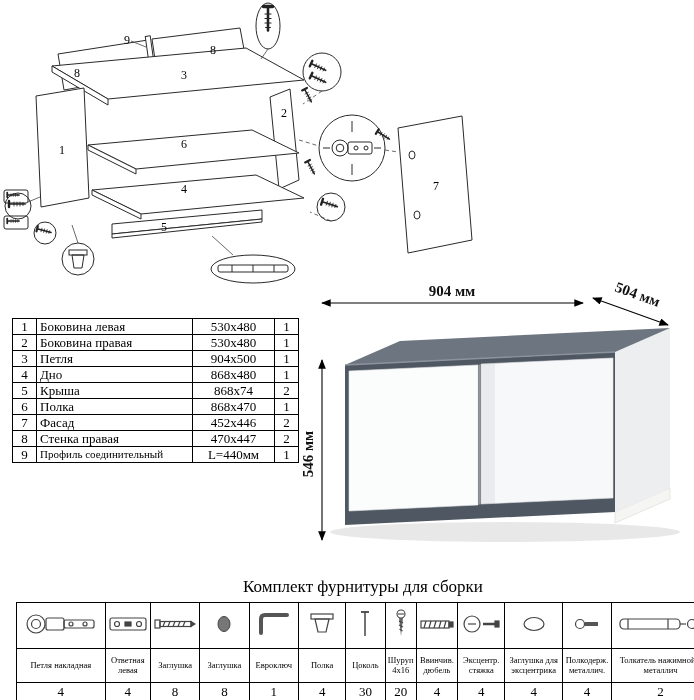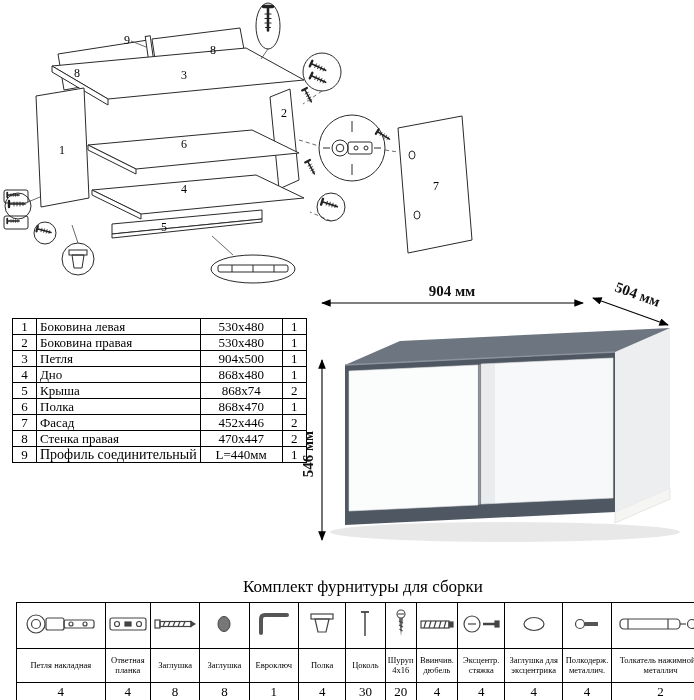--- a/index.html
+++ b/index.html
@@ -12,21 +12,21 @@
 
   .exploded { position:absolute; left:0; top:0; }
   .render3d { position:absolute; left:300px; top:282px; }
 
   .parts-table { position:absolute; left:12px; top:318px; border-collapse:collapse; font-size:13px; }
   .parts-table td { border:1px solid #000; padding:0 3px; height:16px; line-height:15px; white-space:nowrap; }
   .parts-table td.num  { width:24px; text-align:center; }
   .parts-table td.name { width:156px; }
   .parts-table td.size { width:82px; text-align:center; }
   .parts-table td.qty  { width:24px; text-align:center; }
-  .parts-table td.small { font-size:14px; }
+  .parts-table td.small { font-size:11px; }
 
   .hw { position:absolute; left:16px; top:577px; width:694px; }
   .hw-title { text-align:center; font-size:17px; font-weight:normal; margin:0 0 5px 0; }
   .hw-table { border-collapse:collapse; table-layout:fixed; width:694px; }
   .hw-table td { border:1px solid #000; text-align:center; vertical-align:middle; padding:1px; overflow:hidden; }
   .hw-icon-cell { height:46px; }
   .hw-name { font-size:8.5px; line-height:1.08; height:34px;margin-left:16px; }
   .hw-qty  { font-size:13px; height:17px; }
   svg text { user-select:none; }
 </style>
@@ -350,21 +350,21 @@
               <rect x="2" y="6" width="60" height="10" rx="4"></rect>
               <line x1="10" y1="6" x2="10" y2="16"></line>
                 <line x1="50" y1="6" x2="50" y2="16"></line>
               <line x1="62" y1="11" x2="68" y2="11"></line>
               <circle cx="74" cy="11" r="4.5"></circle>
             </svg>
           </td>
         </tr>
         <tr>
           <td class="hw-name">Петля накладная</td>
-          <td class="hw-name">Ответная планка</td>
+          <td class="hw-name">Ответная левая</td>
           <td class="hw-name">Заглушка</td>
           <td class="hw-name">Заглушка</td>
           <td class="hw-name">Евроключ</td>
           <td class="hw-name">Полка</td>
           <td class="hw-name">Цоколь</td>
           <td class="hw-name">Шуруп 4x16</td>
           <td class="hw-name">Ввинчив. дюбель</td>
           <td class="hw-name">Эксцентр. стяжка</td>
           <td class="hw-name">Заглушка для эксцентрика</td>
           <td class="hw-name">Полкодерж. металлич.</td>

